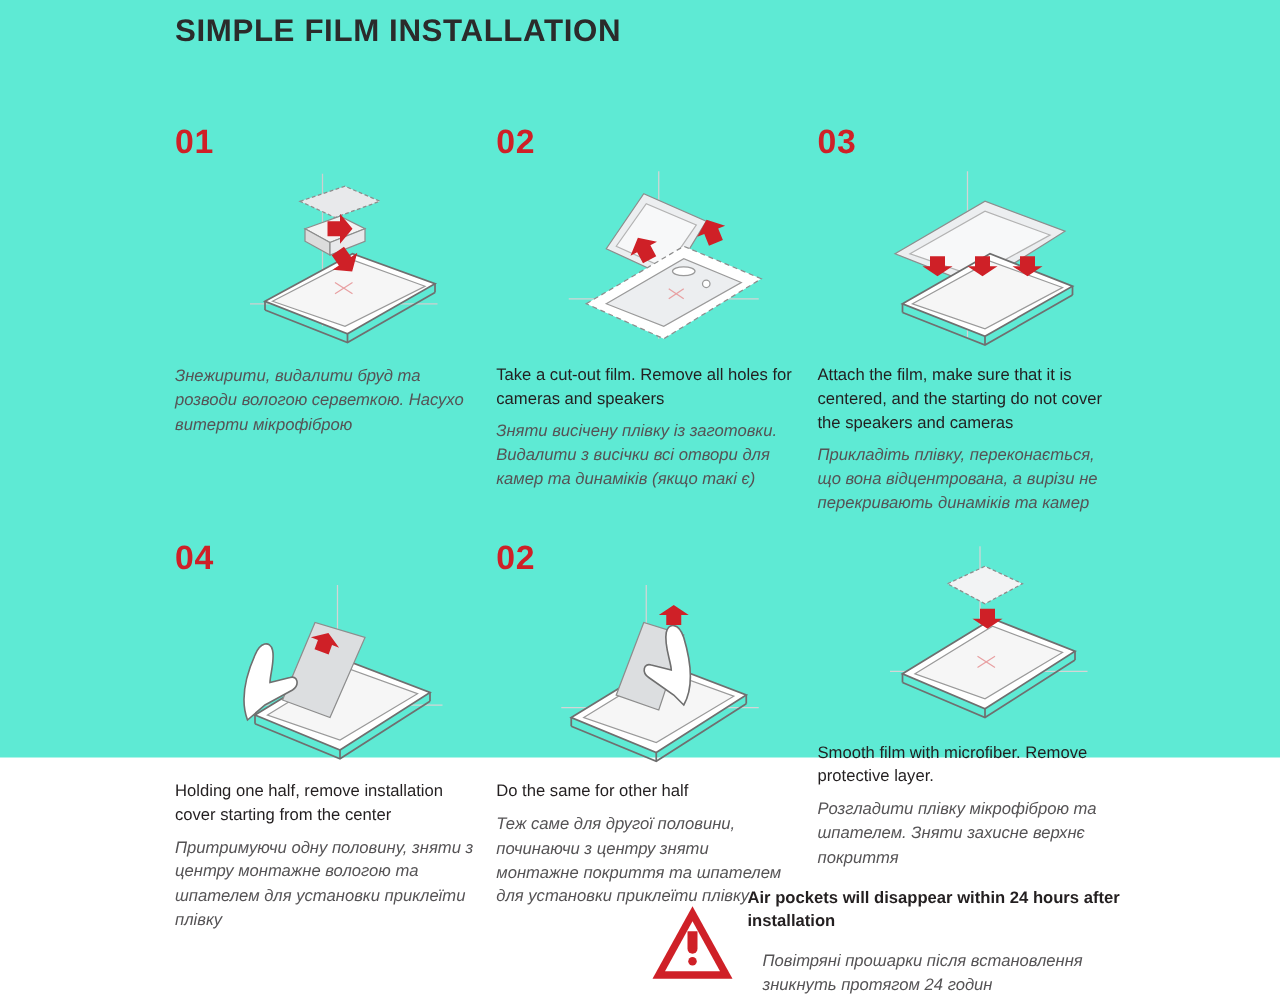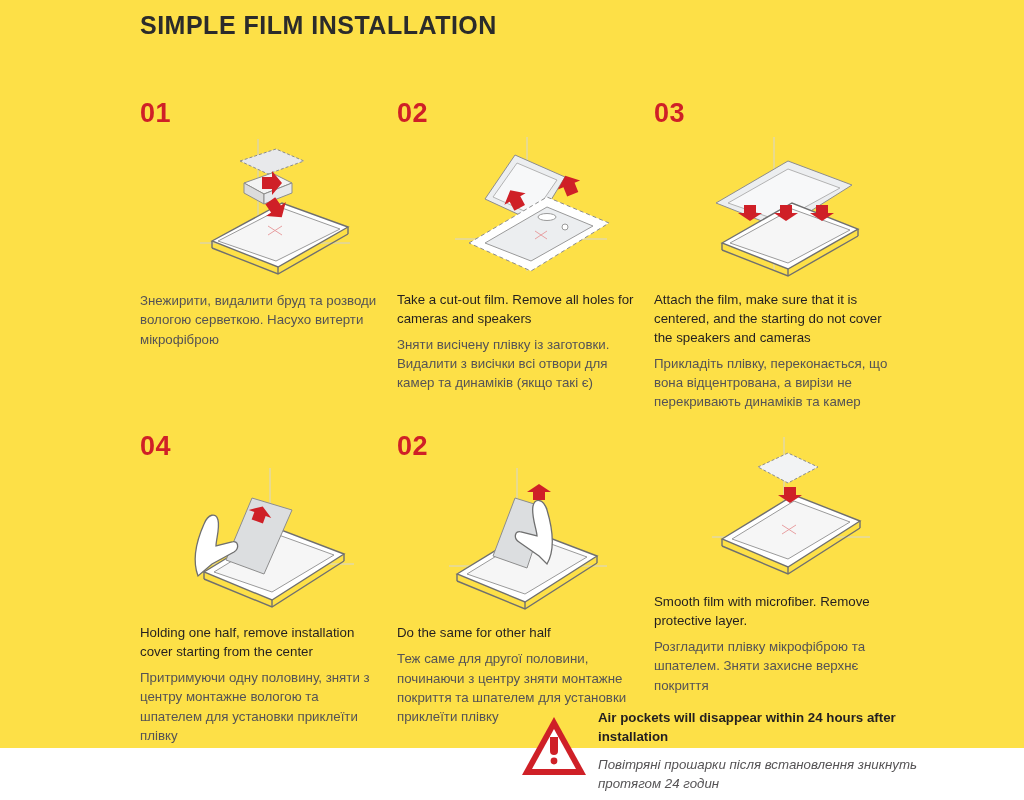--- a/index.html
+++ b/index.html
@@ -12,22 +12,22 @@
     height: 800px;
     font-family: "Liberation Sans", sans-serif;
     color: #231f20;
     position: relative;
     overflow: hidden;
   }
   .page {
     position: absolute;
     left: 0; top: 0;
     width: 1024px;
-    height: 748px;
-    background: #fde047;
+    height: 606px;
+    background: #5eead4;
   }
 
   
   .header {
     position: absolute;
     left: 140px;
     top: 12px;
     width: 820px;
   }
   .title-en {
@@ -82,20 +82,21 @@
   .txt-en {
     font-size: 13.3px;
     line-height: 1.42;
     color: #231f20;
     margin: 0 0 6px 0;
   }
   .txt-uk {
     font-size: 13.3px;
     line-height: 1.45;
     color: #555355;
+    font-style: italic;
     margin: 0;
   }
   .row2 { margin-top: 22px; }
 
   
   .footer {
     position: absolute;
     left: 520px;
     top: 703px;
     width: 420px;
@@ -115,21 +116,21 @@
     font-weight: bold;
     line-height: 1.42;
     color: #231f20;
     margin: 0 0 8px 0;
   }
   .footer-uk {
     font-size: 13.3px;
     font-style: italic;
     line-height: 1.45;
     color: #555355;
-    margin: 0;
+    margin: 12px;
   }
 </style>
 </head>
 <body>
 
 <div class="page">
 
   <div class="header">
     <div class="title-en">SIMPLE FILM INSTALLATION</div>
   </div>

